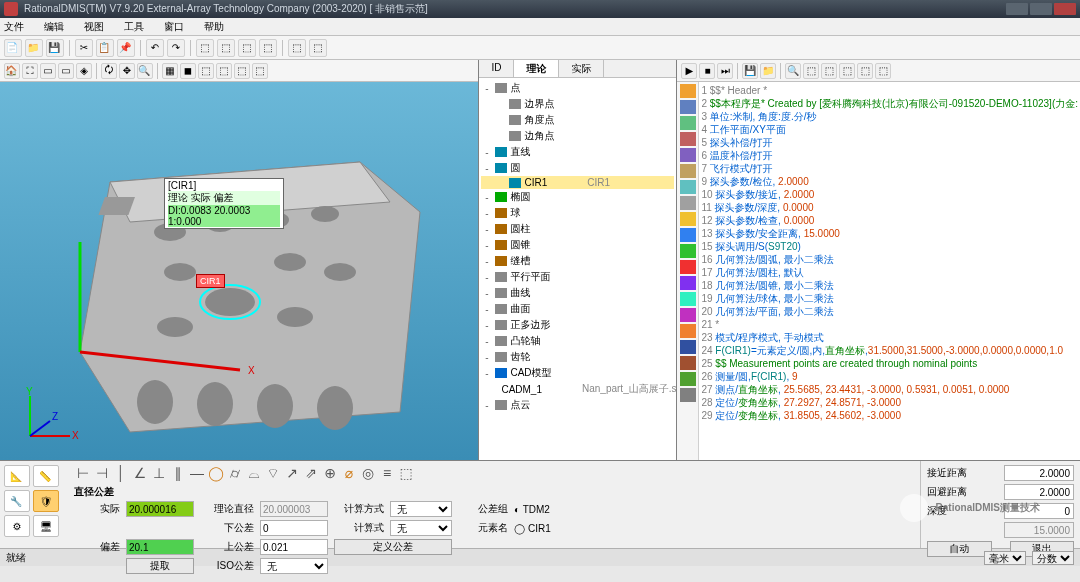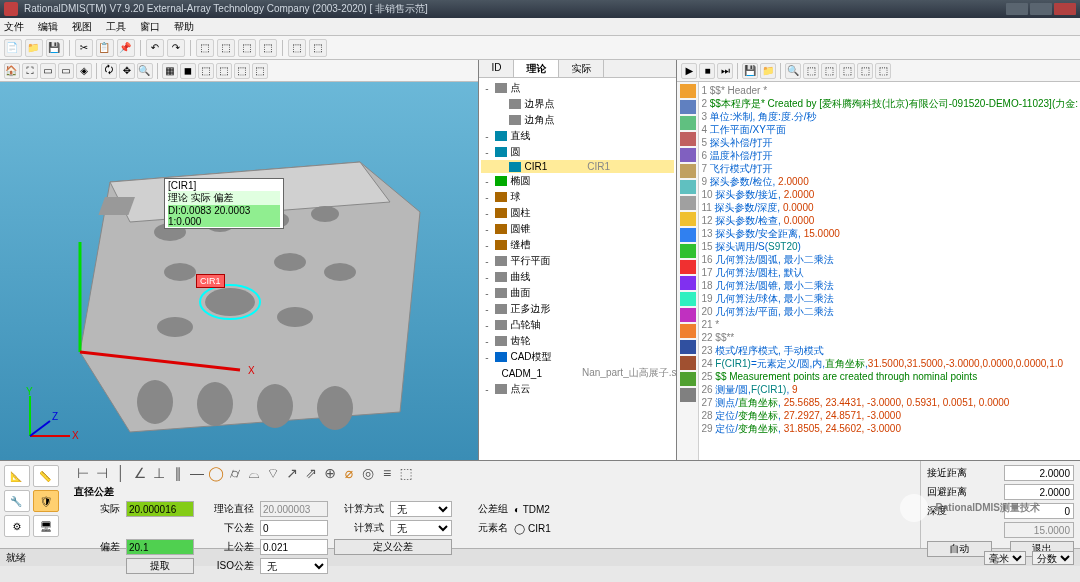--- a/index.html
+++ b/index.html
@@ -1,21 +1,21 @@
 <!DOCTYPE html>
 <html><head>
 <meta charset="utf-8">
 <style>
 * { margin: 0; padding: 0; box-sizing: border-box; font-family: "Microsoft YaHei", "SimSun", Arial, sans-serif; font-size: 10px; }
 body { width: 1080px; height: 582px; background: #e8e8e8; overflow: hidden; }
 .titlebar { height: 18px; background: linear-gradient(#4a5560, #2b3340); color: #d0d8e0; display: flex; align-items: center; padding: 0 4px; }
 .titlebar .app-icon { width: 14px; height: 14px; background: #c04040; margin-right: 6px; border-radius: 2px; }
 .titlebar .spacer { flex: 1; }
 .titlebar .wbtn { width: 22px; height: 12px; margin-left: 2px; background: #5a6570; border-radius: 1px; }
-.menubar { height: 18px; background: #f0f0f0; border-bottom: 1px solid #c0c0c0; display: flex; align-items: center; padding: 0 4px; gap: 14px; }
+.menubar { height: 18px; background: #f0f0f0; border-bottom: 1px solid #c0c0c0; display: flex; align-items: center; padding: 0 4px; gap: 20px; }
 .menubar span { cursor: pointer; }
 .main-tb { height: 24px; background: #f5f5f5; border-bottom: 1px solid #c0c0c0; display: flex; align-items: center; padding: 0 4px; gap: 3px; }
 .tb-btn { width: 18px; height: 18px; background: #f0f0f0; border: 1px solid #d0d0d0; border-radius: 2px; display: flex; align-items: center; justify-content: center; cursor: pointer; }
 .tb-sep { width: 1px; height: 16px; background: #c0c0c0; margin: 0 2px; }
 .content { display: flex; height: 400px; }
 .left-pane { width: 510px; display: flex; flex-direction: column; border-right: 1px solid #808080; }
 .view-tb { height: 22px; background: #f5f5f5; border-bottom: 1px solid #c0c0c0; display: flex; align-items: center; padding: 0 4px; gap: 2px; }
 .view-tb .tb-btn { width: 16px; height: 16px; }
 .viewport { flex: 1; background: linear-gradient(#6bb8d8, #3a8db5); position: relative; overflow: hidden; }
 .axis-widget { position: absolute; left: 20px; bottom: 12px; }
@@ -194,20 +194,25 @@
           <span>点</span>
         </div>
         <div class="tree-item indent1">
           <span class="exp"></span>
           <span class="ico" style="background:#888"></span>
           <span>边界点</span>
         </div>
         <div class="tree-item indent1">
           <span class="exp"></span>
           <span class="ico" style="background:#888"></span>
+          <span>角度点</span>
+        </div>
+        <div class="tree-item indent1">
+          <span class="exp"></span>
+          <span class="ico" style="background:#888"></span>
           <span>边角点</span>
         </div>
         <div class="tree-item">
           <span class="exp">-</span>
           <span class="ico" style="background:#08a"></span>
           <span>直线</span>
         </div>
         <div class="tree-item">
           <span class="exp">-</span>
           <span class="ico" style="background:#08a"></span>
@@ -345,21 +350,20 @@
           <div class="cl c-blue"><span class="c-gray">11</span> 探头参数/深度, <span class="c-red">0.0000</span></div>
           <div class="cl c-blue"><span class="c-gray">12</span> 探头参数/检查, <span class="c-red">0.0000</span></div>
           <div class="cl c-blue"><span class="c-gray">13</span> 探头参数/安全距离, <span class="c-red">15.0000</span></div>
           <div class="cl c-blue"><span class="c-gray">15</span> 探头调用/S(<span class="c-teal">S9T20</span>)</div>
           <div class="cl c-blue"><span class="c-gray">16</span> 几何算法/圆弧, 最小二乘法</div>
           <div class="cl c-blue"><span class="c-gray">17</span> 几何算法/圆柱, 默认</div>
           <div class="cl c-blue"><span class="c-gray">18</span> 几何算法/圆锥, 最小二乘法</div>
           <div class="cl c-blue"><span class="c-gray">19</span> 几何算法/球体, 最小二乘法</div>
           <div class="cl c-blue"><span class="c-gray">20</span> 几何算法/平面, 最小二乘法</div>
           <div class="cl c-gray"><span class="c-gray">21</span> *</div>
-          <div class="cl c-gray"><span class="c-gray">22</span> $$**</div>
           <div class="cl c-blue"><span class="c-gray">23</span> 模式/程序模式, 手动模式</div>
           <div class="cl c-blue"><span class="c-gray">24</span> <span class="c-teal">F(CIR1)</span>=元素定义/圆,内,<span class="c-green">直角坐标</span>,<span class="c-red">31.5000,31.5000,-3.0000,0.0000,0.0000,1.0</span></div>
           <div class="cl c-green"><span class="c-gray">25</span> $$ Measurement points are created through nominal points</div>
           <div class="cl c-blue"><span class="c-gray">26</span> 测量/圆,<span class="c-teal">F(CIR1)</span>, <span class="c-red">9</span></div>
           <div class="cl c-blue"><span class="c-gray">27</span>  测点/<span class="c-green">直角坐标</span>, <span class="c-red">25.5685, 23.4431, -3.0000, 0.5931,  0.0051, 0.0000</span></div>
           <div class="cl c-blue"><span class="c-gray">28</span>  定位/<span class="c-green">变角坐标</span>,  <span class="c-red">27.2927, 24.8571, -3.0000</span></div>
           <div class="cl c-blue"><span class="c-gray">29</span>  定位/<span class="c-green">变角坐标</span>,  <span class="c-red">31.8505, 24.5602, -3.0000</span></div>
         </div>
     </div>
   </div>

